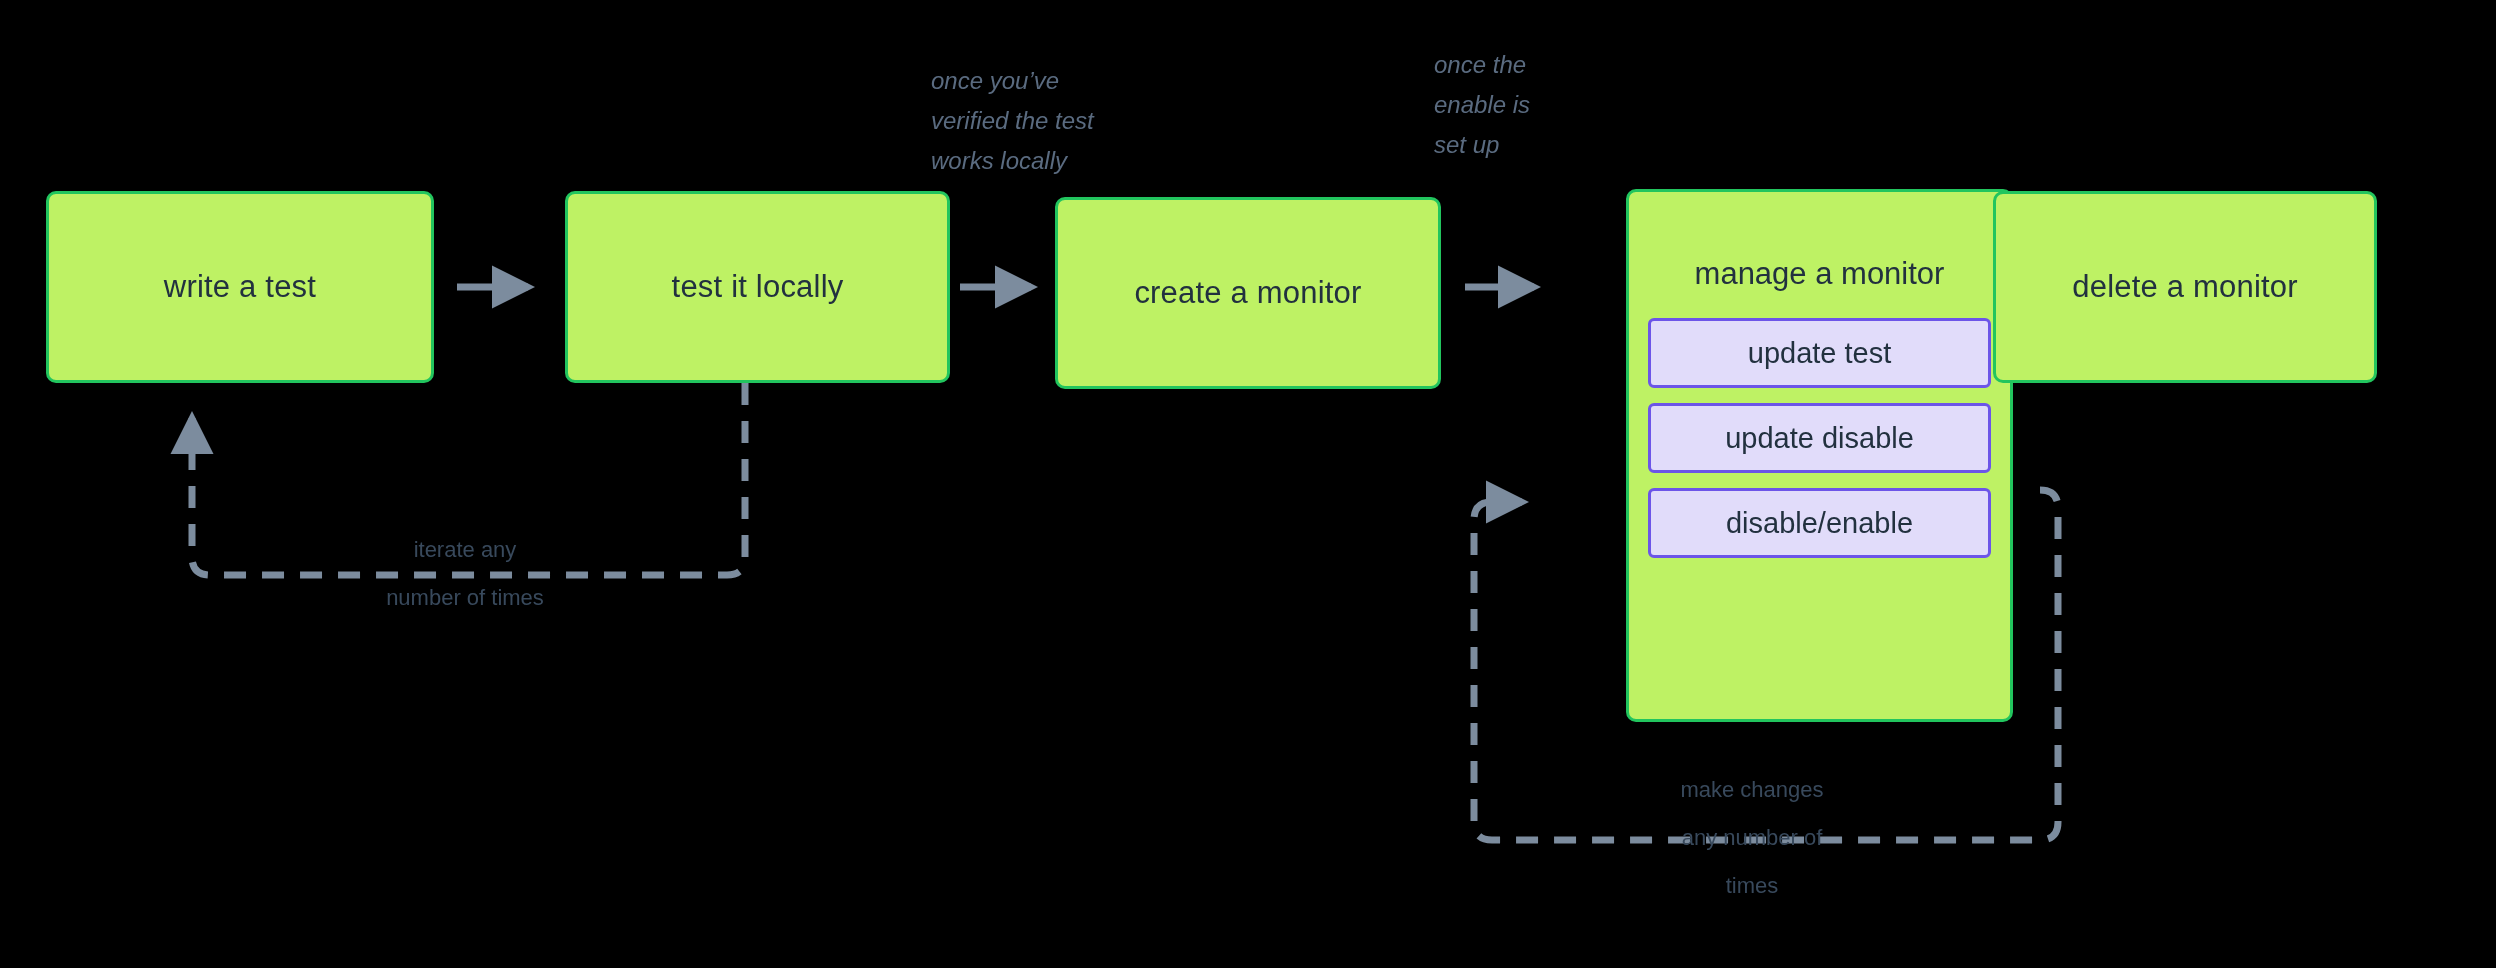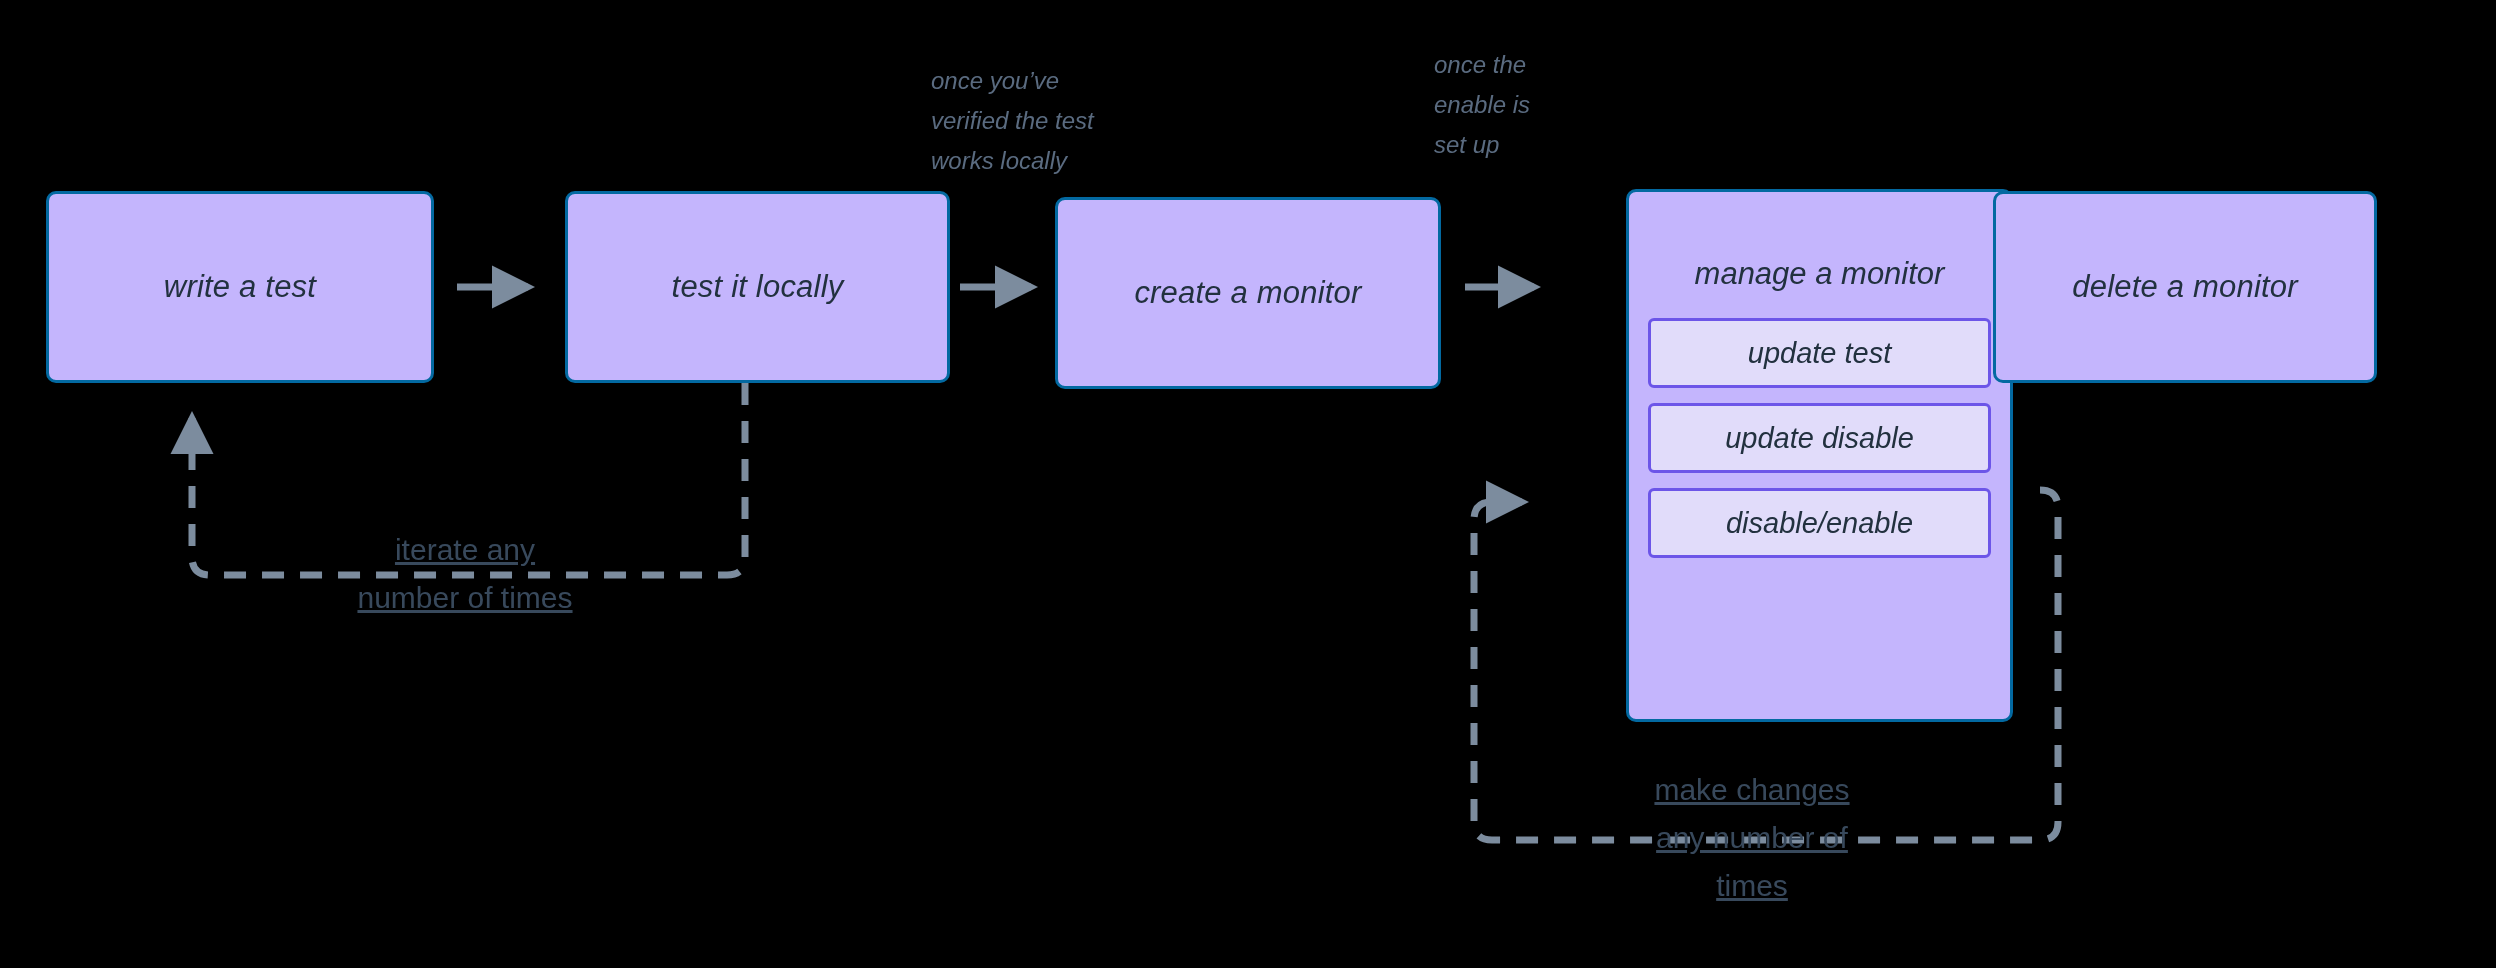--- a/index.html
+++ b/index.html
@@ -20,28 +20,27 @@
     left: 0;
     top: 0;
     width: 2496px;
     height: 968px;
     pointer-events: none;
   }
 
   
   .node {
     position: absolute;
-    background: #c4b5fd;
-    border: 3px solid #0369a1;
+    background: #bef264;
+    border: 3px solid #22c55e;
     border-radius: 10px;
     box-sizing: border-box;
     display: flex;
     align-items: center;
     justify-content: center;
-    font-style: italic;
   }
   .node-label {
     font-size: 31px;
     color: #22313F;
     letter-spacing: 0.2px;
     line-height: 1.2;
     text-align: center;
     white-space: nowrap;
   }
 
@@ -88,26 +87,25 @@
   .note {
     position: absolute;
     font-style: italic;
     font-size: 24px;
     line-height: 40px;
     color: #5A6B80;
     white-space: pre-line;
   }
   .loop-label {
     position: absolute;
-    font-size: 30px;
+    font-size: 22px;
     line-height: 48px;
     color: #38495C;
     text-align: center;
     white-space: pre-line;
-    text-decoration: underline;
   }
 </style>
 </head>
 <body>
 
 <div id="canvas">
 
   <svg id="svg-layer" viewBox="0 0 2496 968" width="2496" height="968">
     <defs>
       <marker id="arrowhead" markerWidth="7" markerHeight="7" refX="5.2" refY="3.5" orient="auto" markerUnits="strokeWidth">

